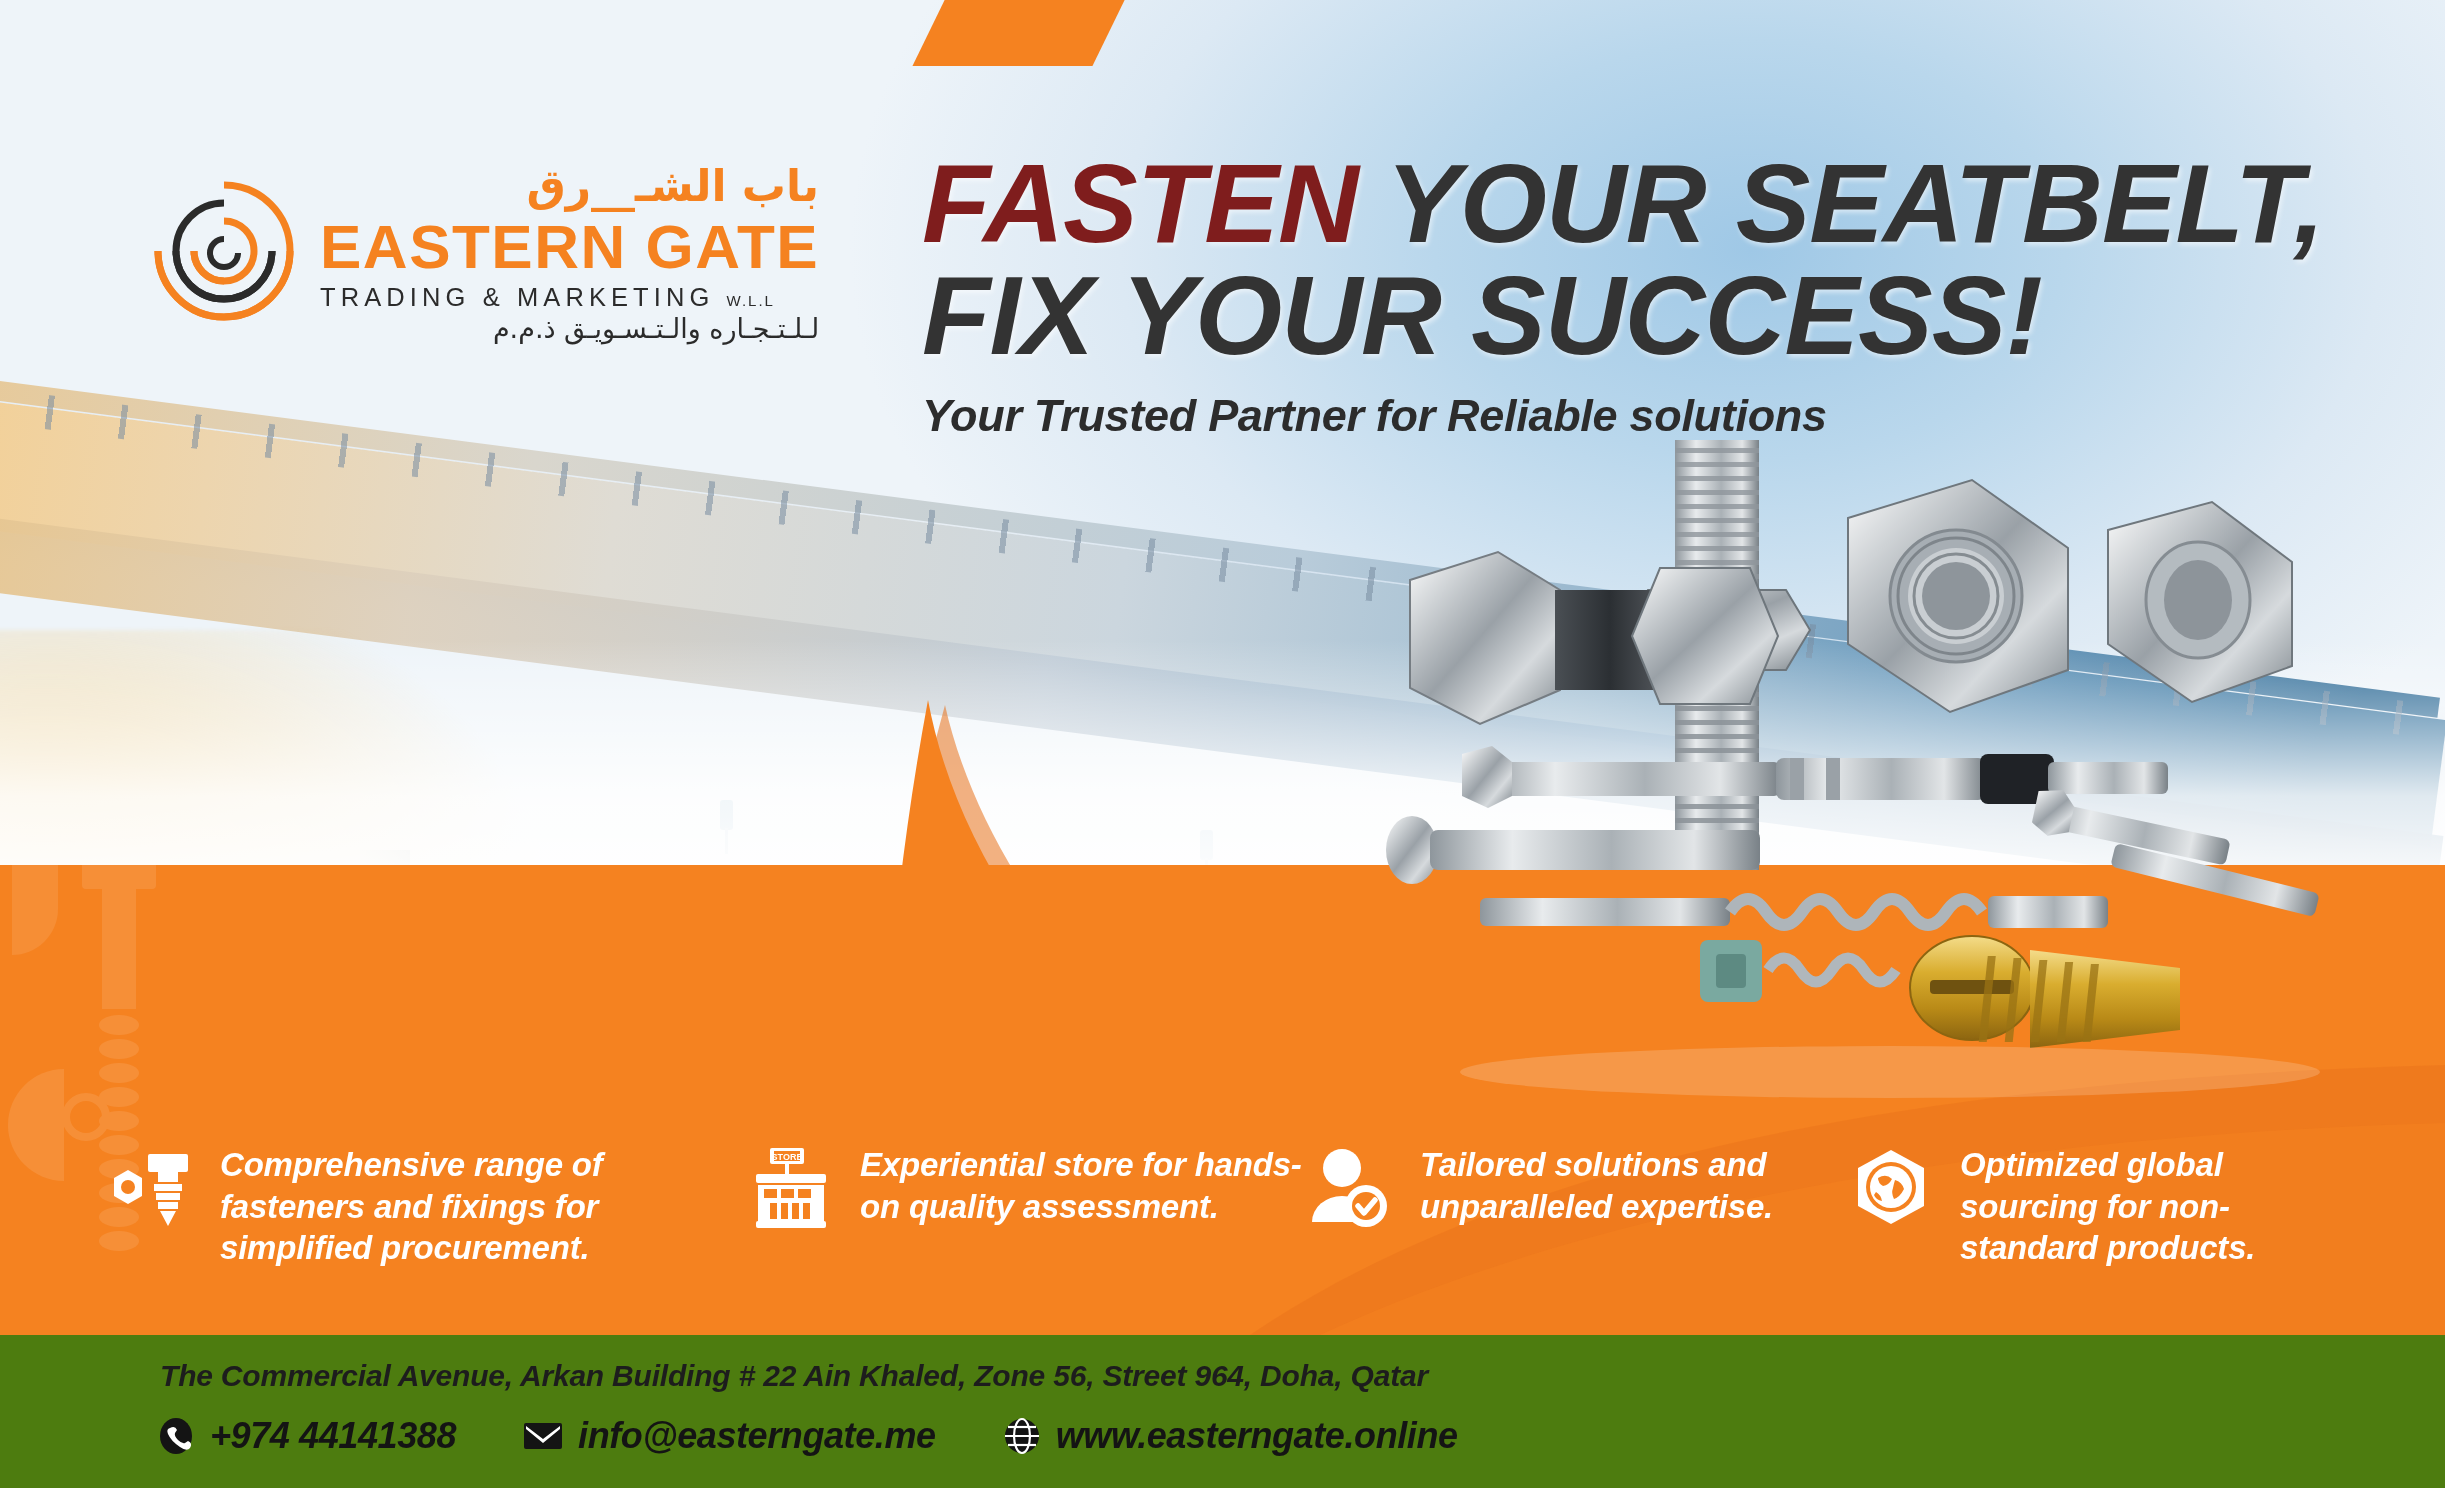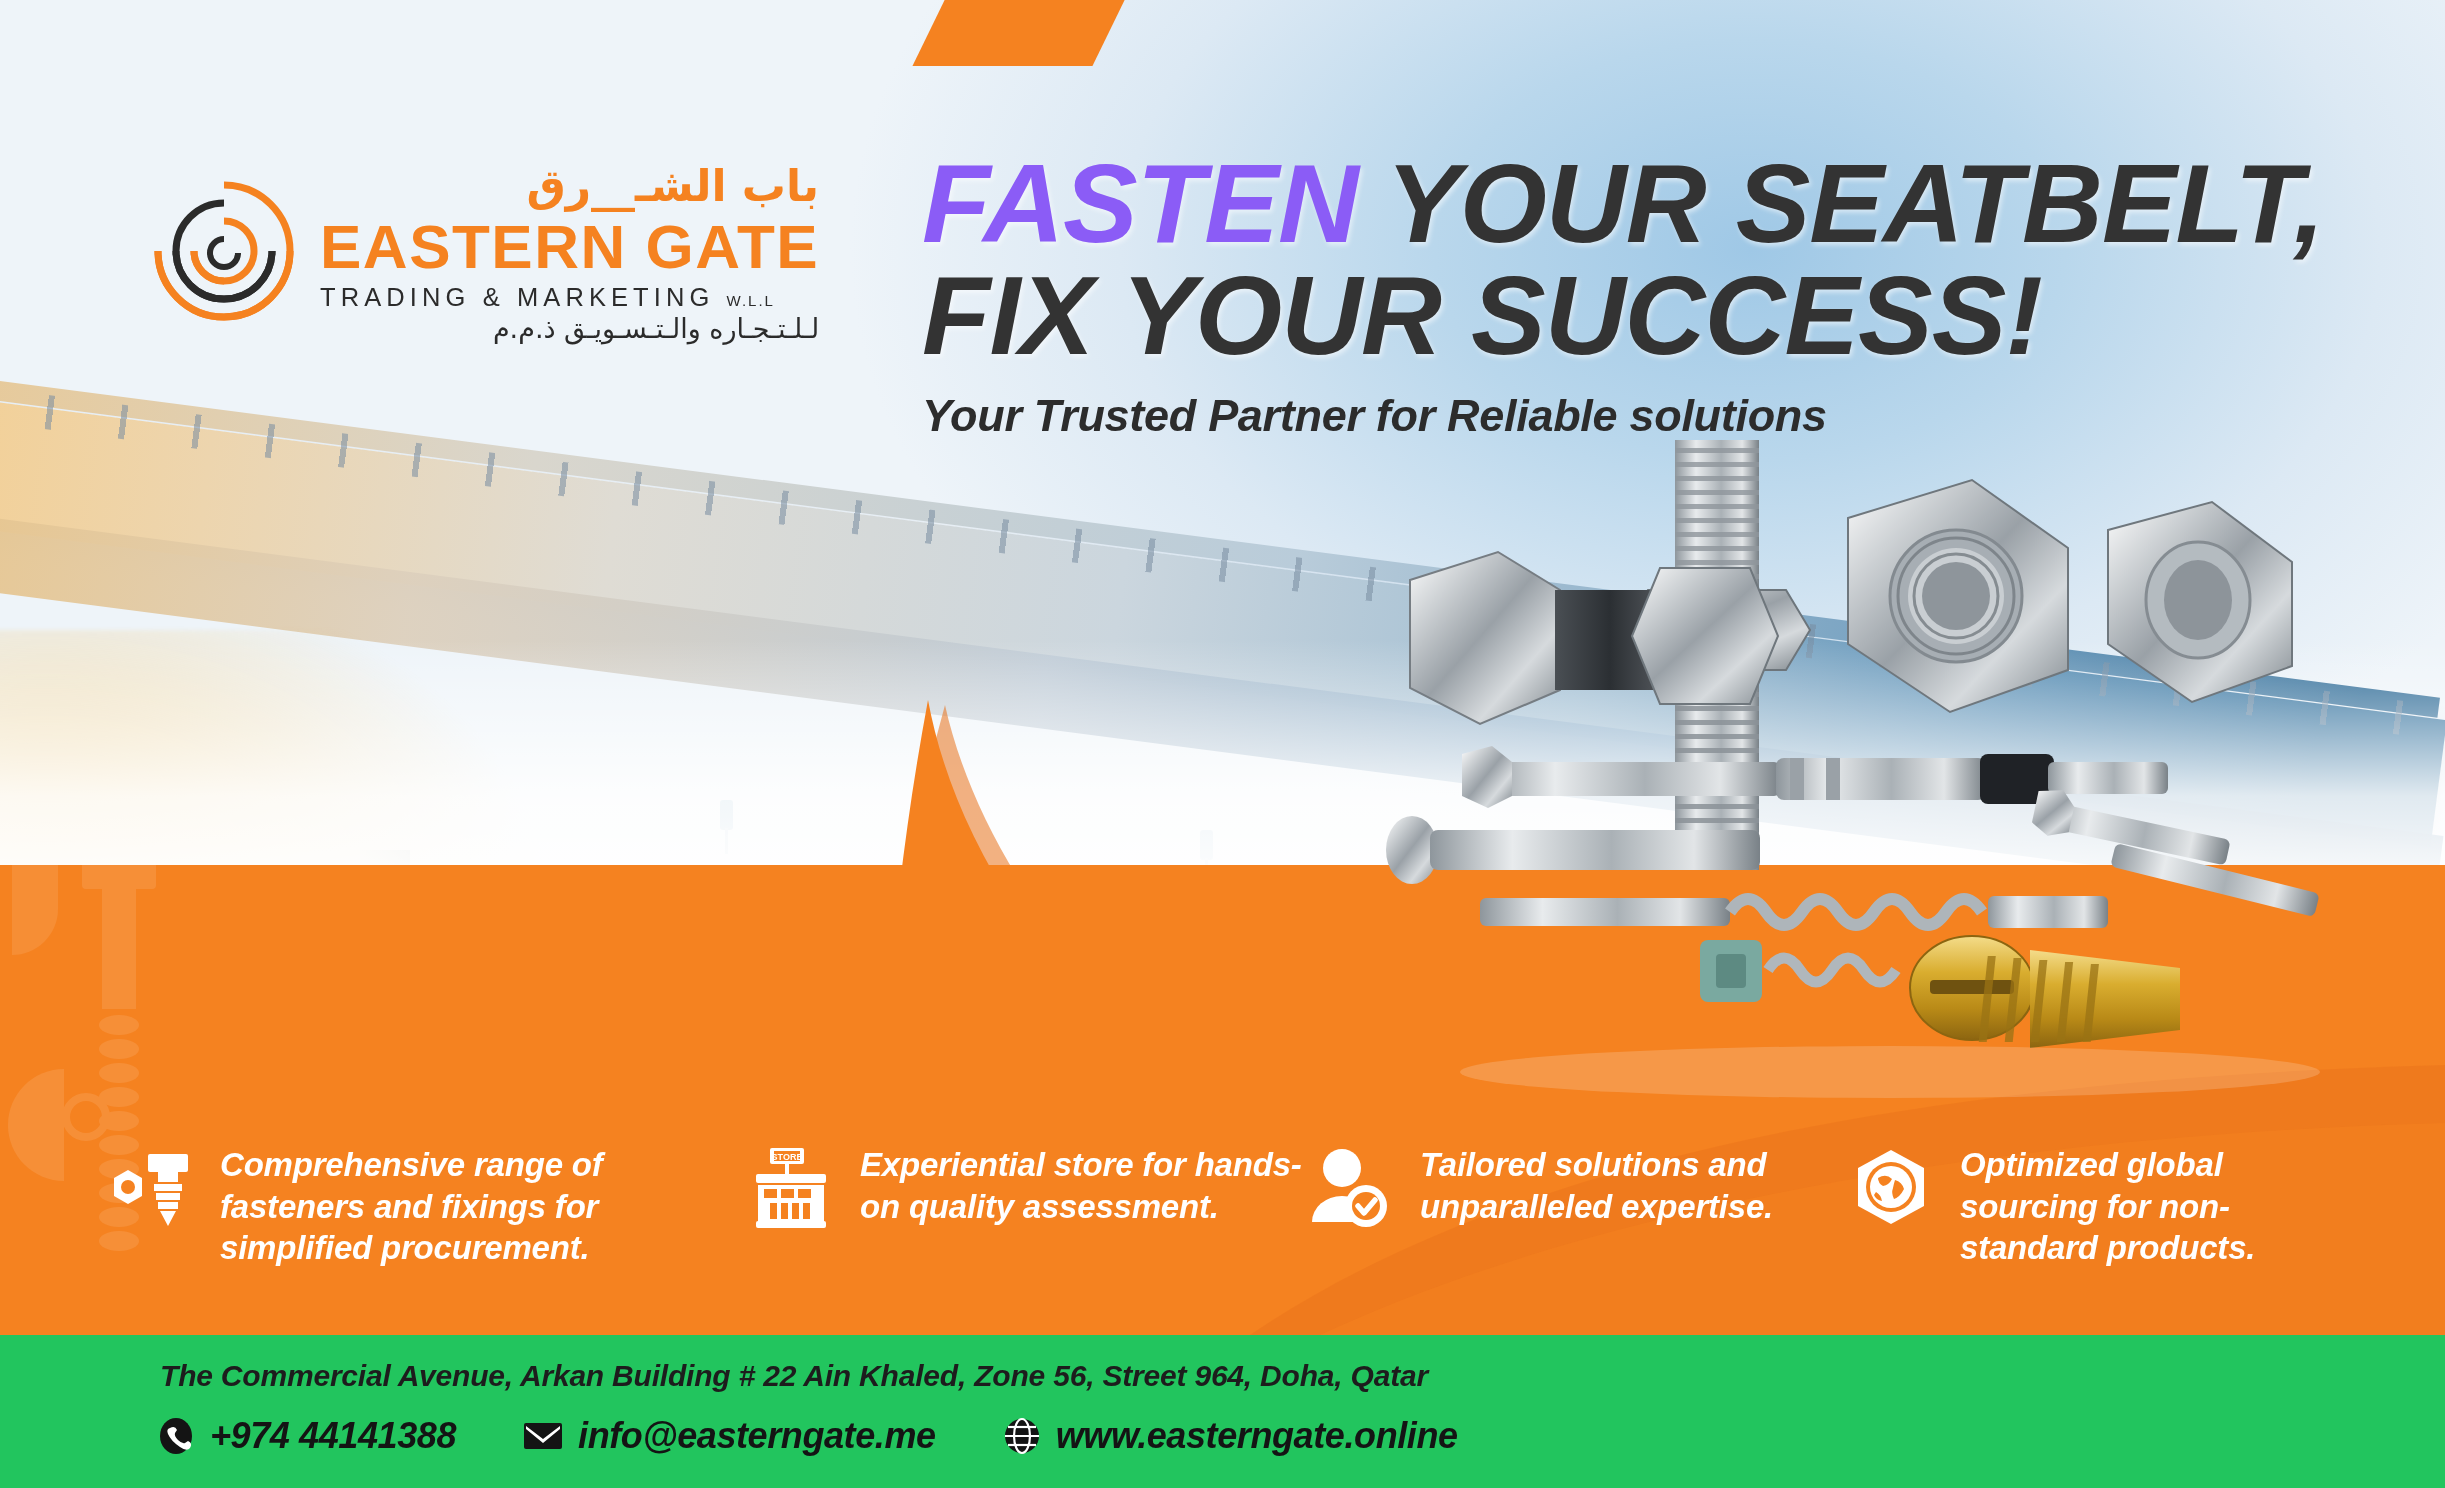--- a/index.html
+++ b/index.html
@@ -101,21 +101,21 @@
     font-family:"DejaVu Sans", sans-serif;
   }
 
   
   .headline {
     position:absolute; left:922px; top:148px; width:1420px;
     font-weight:800; font-style:italic; font-size:112px; line-height:1.0;
     letter-spacing:-1px; color:#333333;
     text-shadow:2px 3px 5px rgba(255,255,255,.55);
   }
-  .headline .accent { color:#8b5cf6; }
+  .headline .accent { color:#7f1d1d; }
   .subhead {
     position:absolute; left:922px; top:390px; width:1300px;
     font-size:45px; font-weight:700; font-style:italic; color:#2c2c2c;
     letter-spacing:-0.3px;
   }
 
   
   .fasteners { position:absolute; left:1230px; top:440px; width:1130px; height:660px; }
 
   
@@ -128,21 +128,21 @@
   .f2 { width:560px; }
   .f3 { width:540px; }
   .f4 { width:470px; }
   .feat-icon { flex:0 0 auto; width:86px; height:96px; display:flex; align-items:center; justify-content:center; }
   .feat-text {
     color:#ffffff; font-size:33px; font-weight:700; font-style:italic;
     line-height:1.26; letter-spacing:-0.2px; padding-top:4px;
   }
 
   
-  .footer { position:absolute; left:0; top:1335px; width:2445px; height:153px; background:#22c55e; }
+  .footer { position:absolute; left:0; top:1335px; width:2445px; height:153px; background:#4d7c0f; }
   .addr {
     position:absolute; left:160px; top:24px;
     font-size:30px; font-style:italic; font-weight:600; color:#1d1d1d; letter-spacing:-0.2px;
   }
   .contacts {
     position:absolute; left:156px; top:80px; display:flex; align-items:center; gap:66px;
   }
   .contact { display:flex; align-items:center; gap:14px; }
   .contact .ctext { font-size:36px; font-weight:800; font-style:italic; color:#141414; letter-spacing:-0.4px; }
 </style>

